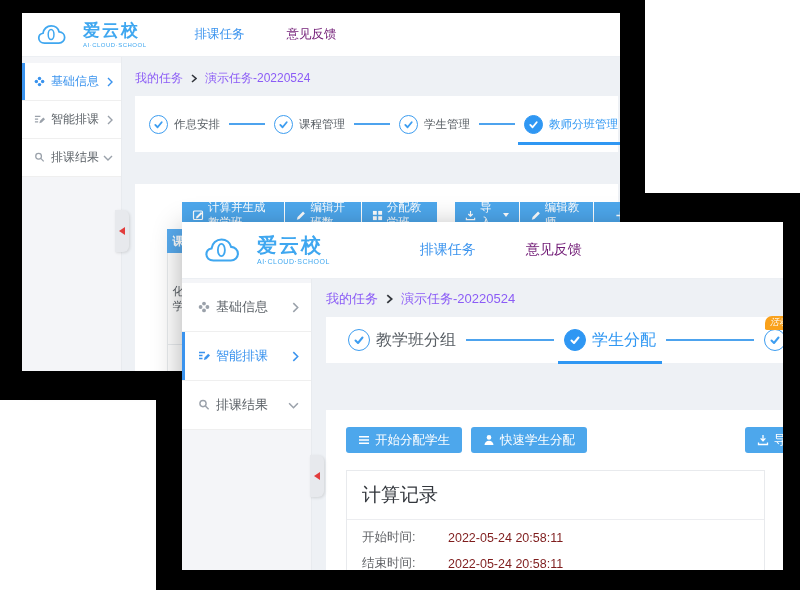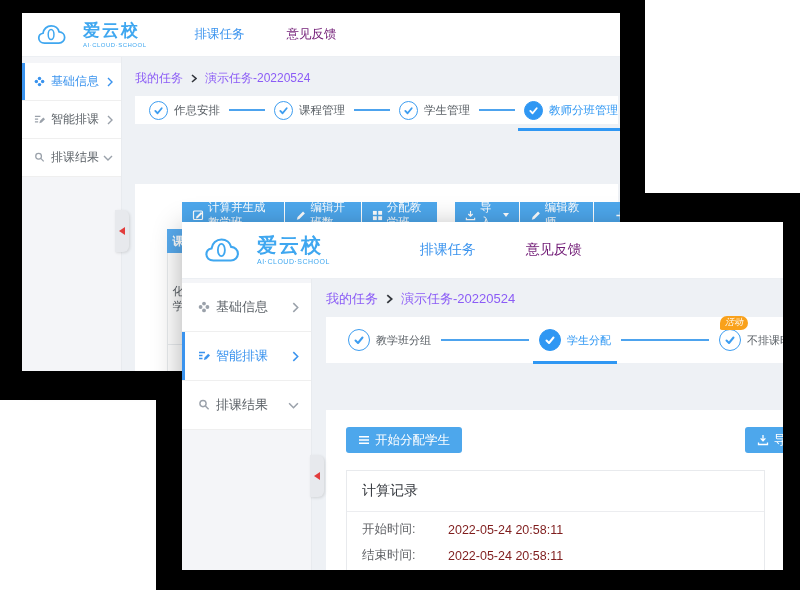--- a/index.html
+++ b/index.html
@@ -57,31 +57,31 @@
   
   .crumb { display:flex; align-items:center; gap:8px; }
   #back-win  .crumb { margin:13px 0 9px 13px; font-size:12px; }
   #front-win .crumb { margin:11px 0 9px 14px; font-size:13px; }
   .crumb-root { color:#8b5cf6; font-weight:normal; }
   .crumb-sep { color:#33373d; display:inline-flex; }
   .crumb-cur { color:#8b5cf6; }
 
   
   .steps-card { background:#fff; display:flex; align-items:center; }
-  #back-win  .steps-card { margin:0 2px 0 13px; height:28px; padding-left:14px; }
+  #back-win  .steps-card { margin:0 2px 0 13px; height:56px; padding-left:14px; }
   #front-win .steps-card { margin:0 0 0 14px; height:46px; padding-left:22px; }
   .step { display:flex; align-items:center; position:relative; flex-shrink:0; }
   .scircle { border-radius:50%; display:flex; align-items:center; justify-content:center; position:relative; }
   #back-win  .scircle { width:19px; height:19px; }
   #front-win .scircle { width:22px; height:22px; }
   .step.done .scircle { background:#fff; border:1.5px solid #3d9df0; color:#3d9df0; }
   .step.active .scircle { background:#2f97f3; border:1.5px solid #2f97f3; color:#fff; }
   .step-label { margin-left:6px; color:#5a6066; }
   #back-win  .step-label { font-size:11.5px; }
-  #front-win .step-label { font-size:11px; }
+  #front-win .step-label { font-size:16px; }
   .step.active .step-label { color:#2f97f3; }
   .step.active::after { content:""; position:absolute; left:-6px; right:-6px; height:3px; background:#2f97f3; }
   #back-win  .step.active::after { bottom:-11px; }
   #front-win .step.active::after { bottom:-13px; }
   .connector { height:2px; background:#4da3ee; flex-shrink:0; }
   #back-win  .connector { width:36px; margin:0 9px; }
   #front-win .connector { width:88px; margin:0 10px; }
   .step-badge { position:absolute; top:-14px; left:0; background:#f9a11b; color:#fff; font-size:9px; font-style:italic; line-height:1; padding:2px 5px 3px; border-radius:8px 8px 8px 2px; white-space:nowrap; }
 
   
@@ -110,21 +110,21 @@
   .scroll-thumb { width:9px; height:46px; background:#c0c5cc; margin:0 auto; border-radius:4px; }
   .teacher-tbl { width:200px; }
   .t-col0{width:27px;} .t-col1{width:70px;} .t-col2{width:100px;}
   .checkbox { width:11px; height:11px; border:1px solid #fff; border-radius:2px; background:rgba(255,255,255,.15); display:inline-block; cursor:pointer; }
   .caret-down { width:0; height:0; border-left:3.5px solid transparent; border-right:3.5px solid transparent; border-top:4px solid #fff; display:inline-block; margin-left:2px; }
 
   
   .btn-row { display:flex; gap:9px; position:relative; }
   .btn-export { position:absolute; right:-28px; top:0; }
   .record-box { border:1px solid #e8eaed; margin-top:17px; margin-right:18px; background:#fff; }
-  .record-title { font-size:14px; color:#33373d; padding:11px 15px; border-bottom:1px solid #ecedf0; }
+  .record-title { font-size:19px; color:#33373d; padding:11px 15px; border-bottom:1px solid #ecedf0; }
   .record-row { display:flex; align-items:center; padding:9px 15px 0; font-size:12.5px; }
   .record-label { color:#606266; width:86px; flex-shrink:0; }
   .record-value { color:#7f1d1d; }
 
   
   .collapse-tab { position:absolute; width:14px; height:42px; background:#e7e9ed; border-radius:0 6px 6px 0; box-shadow:1px 1px 3px rgba(0,0,0,.12); display:flex; align-items:center; justify-content:center; cursor:pointer; z-index:5; }
   .collapse-arrow { width:0; height:0; border-top:4.5px solid transparent; border-bottom:4.5px solid transparent; border-right:6px solid #e23c3c; }
   #back-win  .collapse-tab { left:93px; top:197px; }
   #front-win .collapse-tab { left:128px; top:233px; }
 
@@ -487,20 +487,29 @@
 
         <div class="content-card">
           <div class="btn-row">
             <button class="btn">
               <span class="b-icon">
                   <svg width="12" height="12" viewBox="0 0 12 12">
                     <path d="M1 2.8 h10 M1 6 h10 M1 9.2 h10" stroke="#fff" stroke-width="1.5"></path>
                   </svg>
                 </span>
               <span>开始分配学生</span>
+            </button>
+            <button class="btn">
+              <span class="b-icon">
+                  <svg width="12" height="12" viewBox="0 0 12 12">
+                    <circle cx="6" cy="3.4" r="2.3" fill="#fff"></circle>
+                    <path d="M1.5 11 a4.5 4.3 0 0 1 9 0 z" fill="#fff"></path>
+                  </svg>
+                </span>
+              <span>快速学生分配</span>
             </button>
             <button class="btn btn-export">
               <span class="b-icon">
                   <svg width="12" height="12" viewBox="0 0 12 12">
                     <path d="M6 1 v5.5 M3.6 4.4 L6 6.8 L8.4 4.4" fill="none" stroke="#fff" stroke-width="1.3"></path>
                     <path d="M1.5 8.5 v2 h9 v-2" fill="none" stroke="#fff" stroke-width="1.3"></path>
                   </svg>
                 </span>
               <span>导出</span>
             </button>

